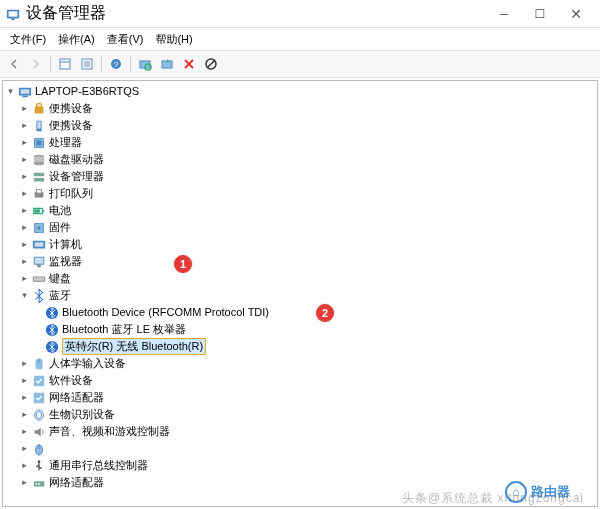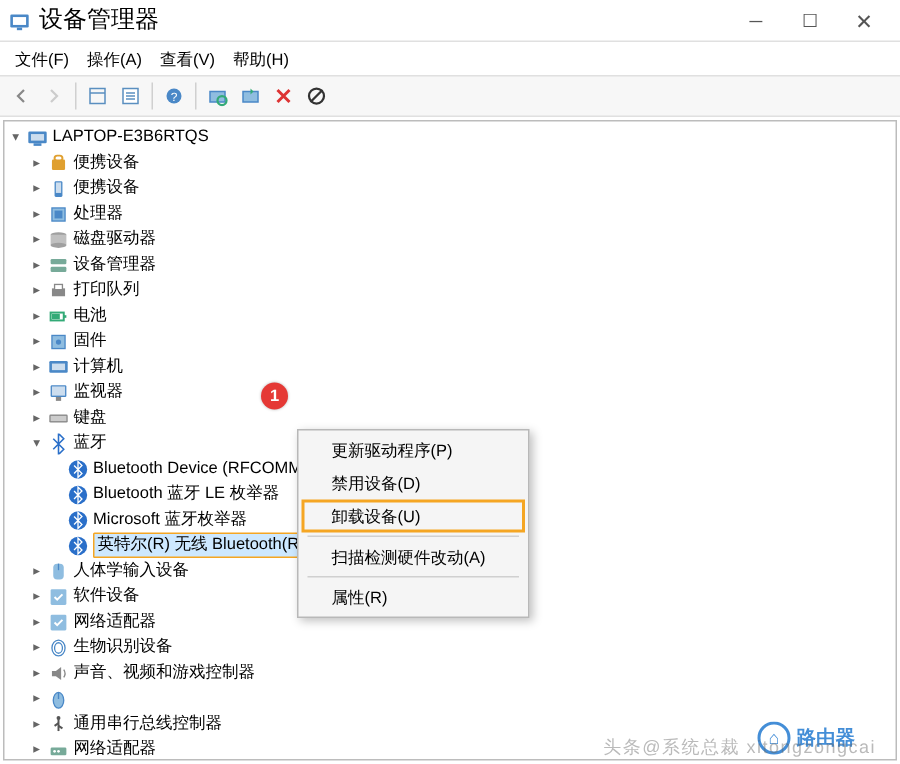--- a/index.html
+++ b/index.html
@@ -273,29 +273,20 @@
           </span>
           <span>Bluetooth 蓝牙 LE 枚举器</span>
         </div>
         <div class="node" style="padding-left:42px">
           <span class="dev-icon">
             <svg viewBox="0 0 16 16">
               <circle cx="8" cy="8" r="7" fill="#2a6fc9"></circle>
               <path d="M5 5 L11 11 L8 14 L8 2 L11 5 L5 11" stroke="#fff" fill="none" stroke-width="1"></path>
             </svg>
           </span>
-          <span>Microsoft 蓝牙枚举器</span>
-        </div>
-        <div class="node" style="padding-left:42px">
-          <span class="dev-icon">
-            <svg viewBox="0 0 16 16">
-              <circle cx="8" cy="8" r="7" fill="#2a6fc9"></circle>
-              <path d="M5 5 L11 11 L8 14 L8 2 L11 5 L5 11" stroke="#fff" fill="none" stroke-width="1"></path>
-            </svg>
-          </span>
           <span class="selected">英特尔(R) 无线 Bluetooth(R)</span>
         </div>
       </div>
     <div id="cat-list-2">
         <div class="node" style="padding-left:16px">
           <span class="expander">▸</span>
           <span class="dev-icon">
             <svg viewBox="0 0 16 16">
               <rect x="4" y="2" width="8" height="12" fill="#8fbde0" rx="3"></rect>
               <line x1="8" y1="2" x2="8" y2="7" stroke="#4a88c7"></line>
@@ -370,39 +361,20 @@
               <rect x="2" y="6" width="12" height="6" fill="#7a9" rx="1"></rect>
               <circle cx="5" cy="9" r="1" fill="#fff"></circle>
               <circle cx="8" cy="9" r="1" fill="#fff"></circle>
             </svg>
           </span>
           <span>网络适配器</span>
         </div>
       </div>
   </div>
 
-  <div class="ctxmenu" style="left:198px; top:208px; width:155px">
-    <div class="mi">
-        <span>更新驱动程序(P)</span>
-      </div>
-    <div class="mi">
-        <span>禁用设备(D)</span>
-      </div>
-    <div class="mi hl">
-        <span>卸载设备(U)</span>
-      </div>
-    <div class="msep"></div>
-    <div class="mi">
-        <span>扫描检测硬件改动(A)</span>
-      </div>
-    <div class="msep"></div>
-    <div class="mi">
-        <span>属性(R)</span>
-      </div>
-  </div>
 
   <div class="annot" style="left:174px; top:177px">
       <span>1</span>
     </div>
   <div class="annot" style="left:316px; top:226px">
       <span>2</span>
     </div>
 
   <div class="routerlogo">
     <span class="circ">⌂</span>

